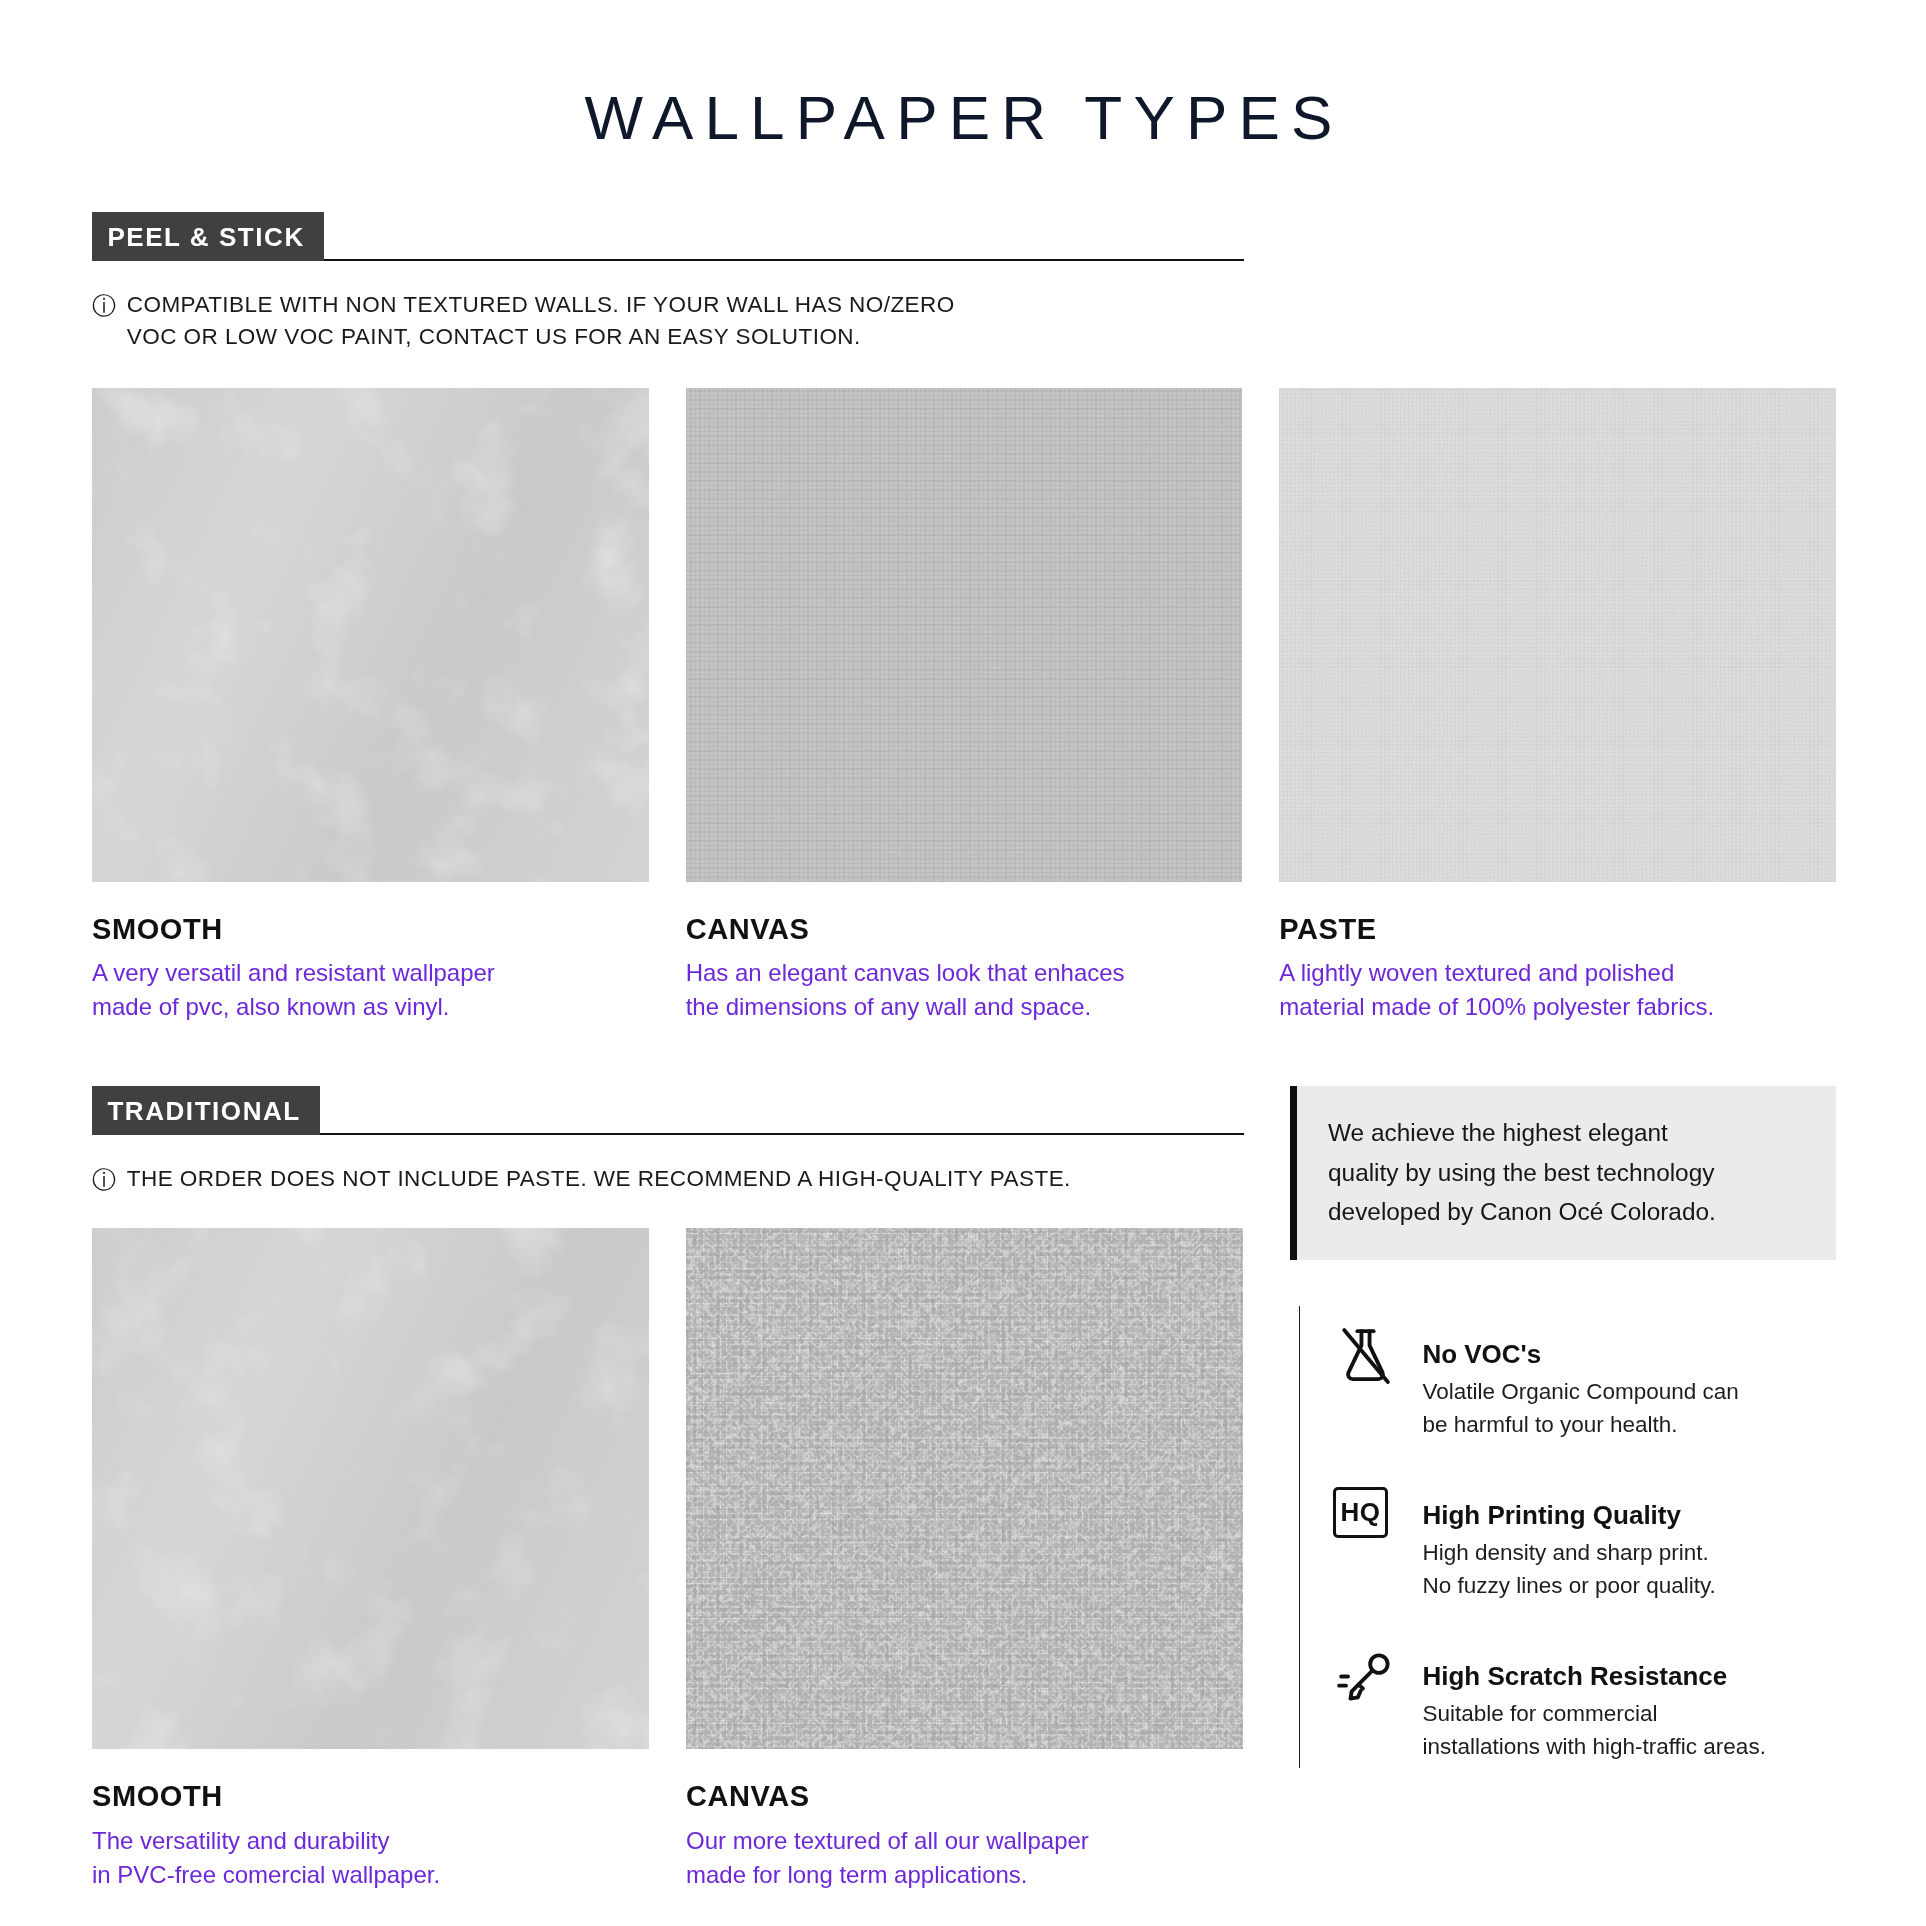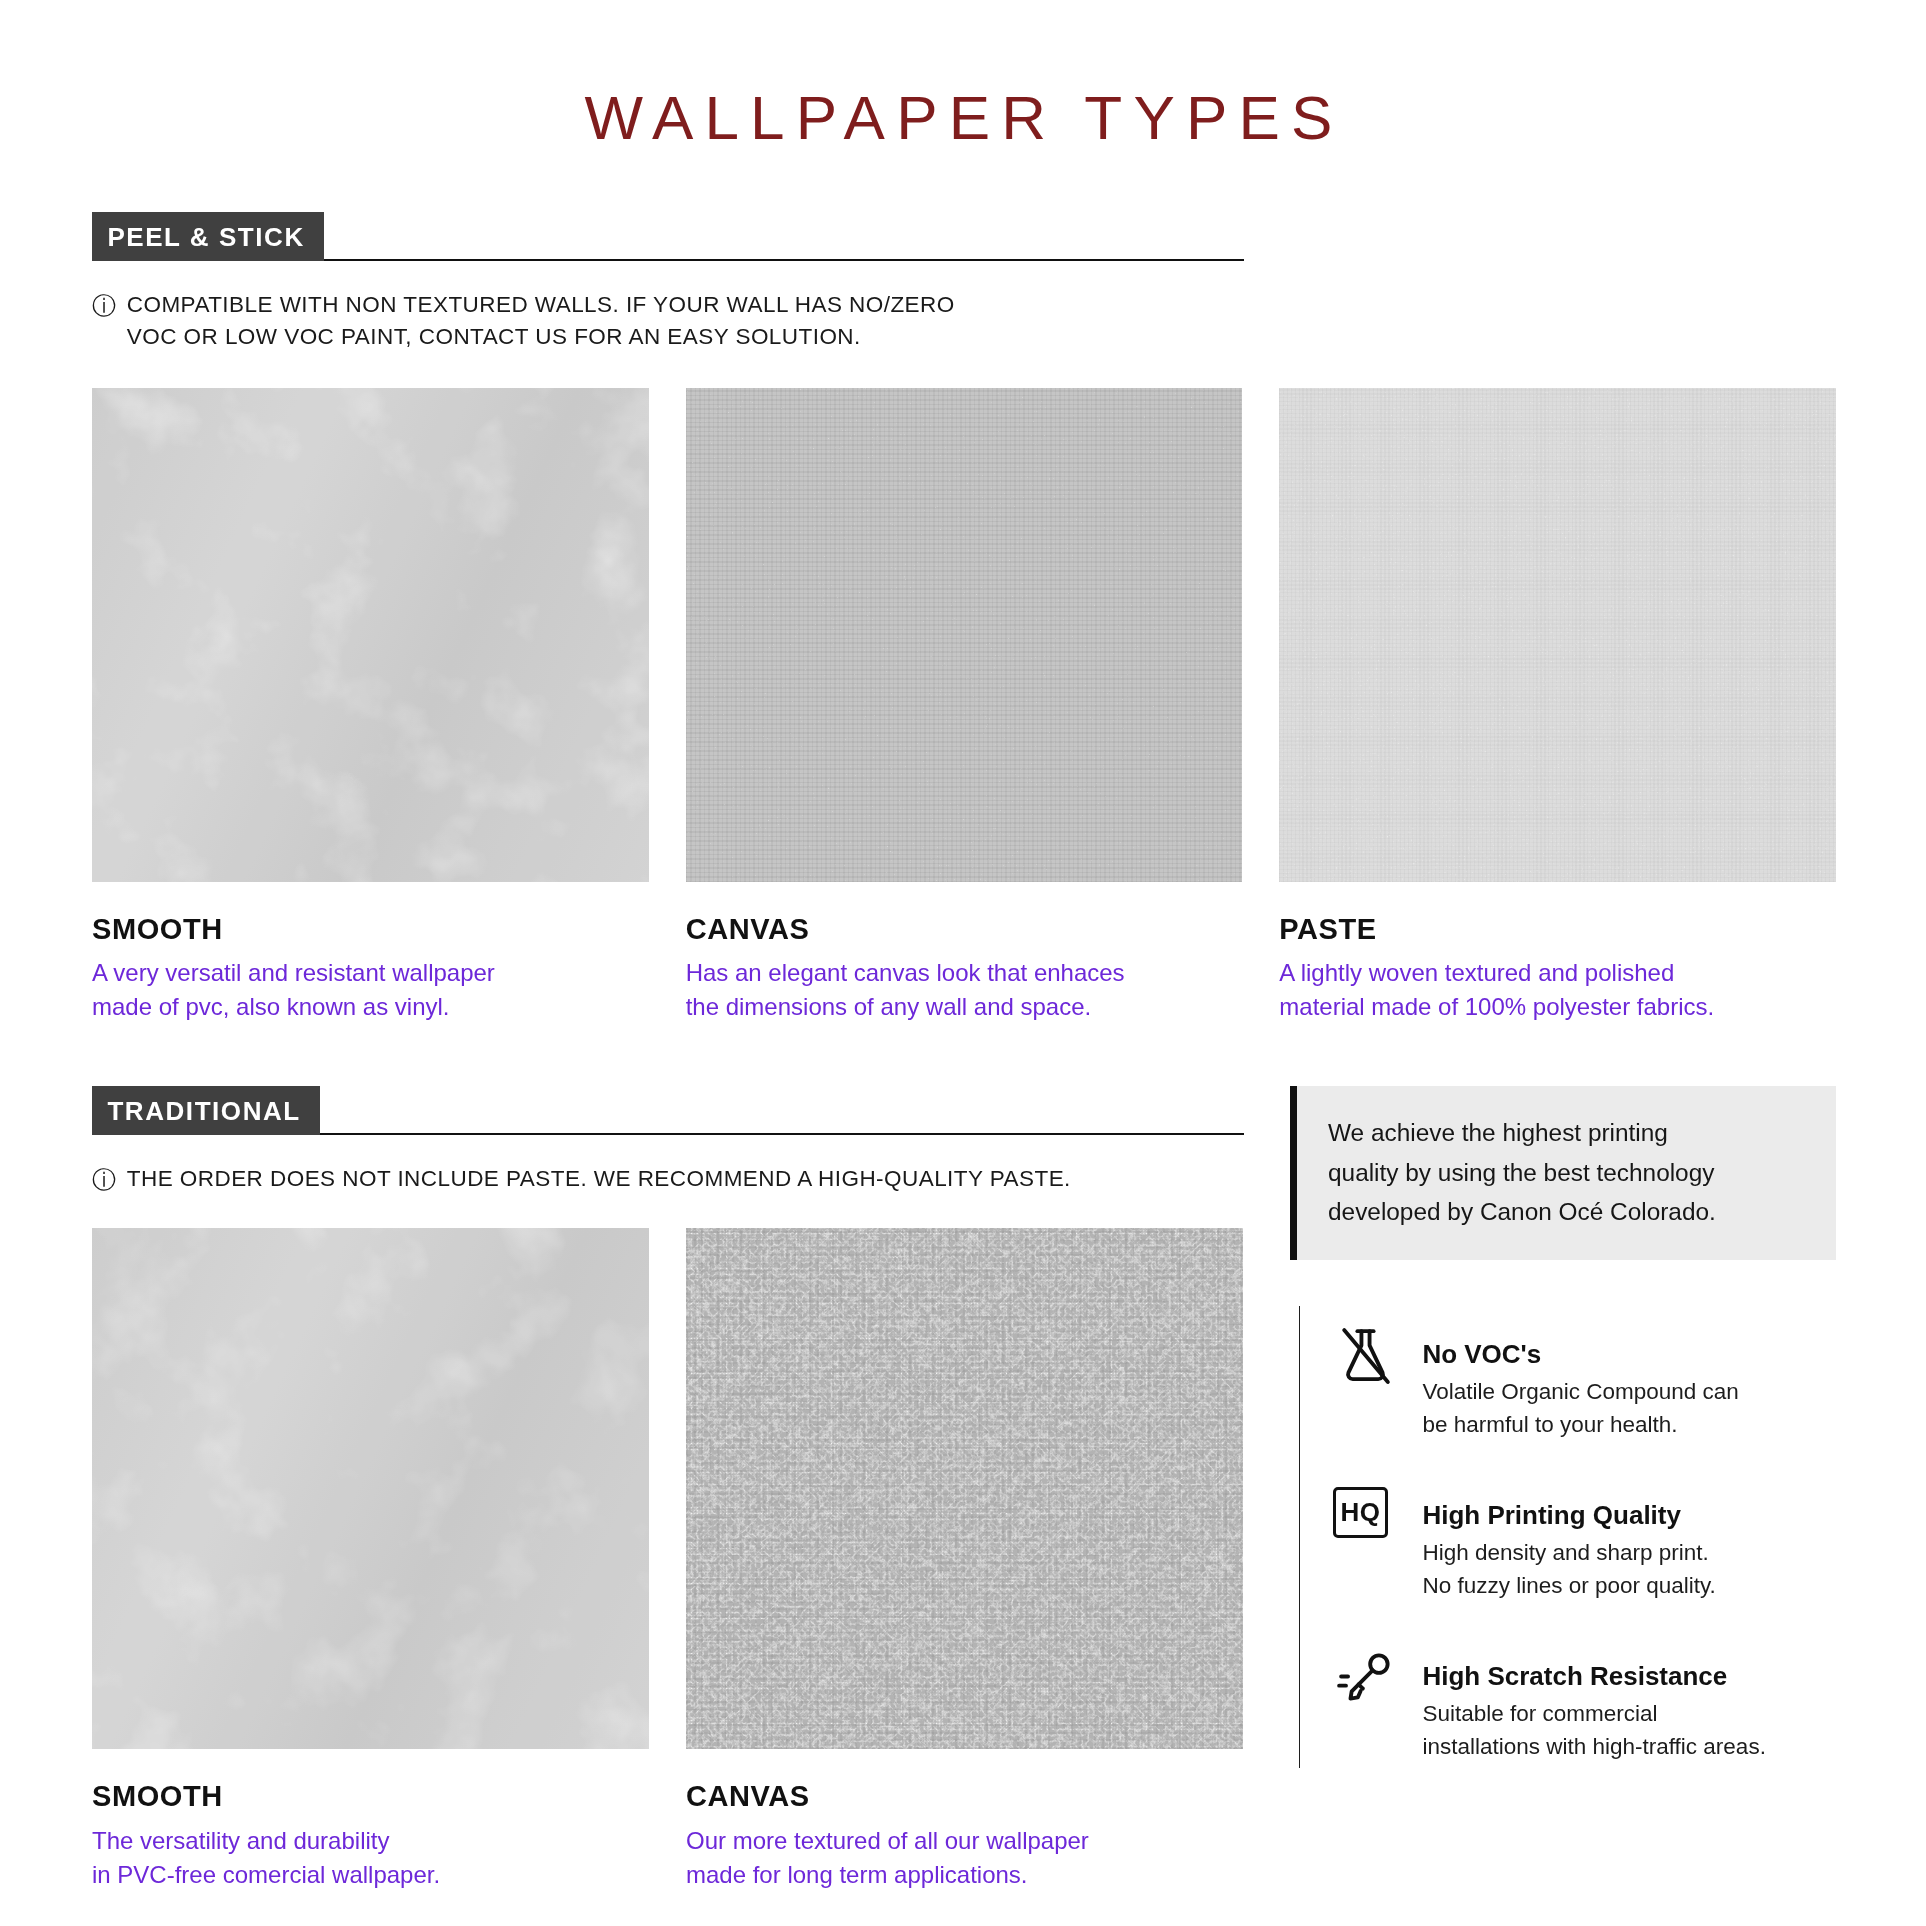--- a/index.html
+++ b/index.html
@@ -5,21 +5,21 @@
   html, body { margin: 0; padding: 0; background: #ffffff; }
   .page {
     width: 1926px; height: 1926px; position: relative; overflow: hidden;
     background: #ffffff; color: #111;
     font-family: "Liberation Sans", sans-serif;
   }
   .content { padding: 0 90px 0 92px; }
 
   .title {
     text-align: center; margin-top: 82px;
-    font-size: 62px; letter-spacing: 0.18em; font-weight: 500; color: #7f1d1d;
+    font-size: 62px; letter-spacing: 0.18em; font-weight: 500; color: #0f172a;
   }
 
   .section-header { display: flex; align-items: flex-end; width: 1152px; }
   .section-header.first { margin-top: 59px; }
   .section-label {
     background: #404040; color: #fff; font-weight: 700;
     font-size: 26px; letter-spacing: 0.06em; padding: 9.6px 19px 8.3px 15.4px;
     white-space: nowrap;
   }
   .section-line { flex: 1; border-bottom: 2.6px solid #111; }
@@ -190,21 +190,21 @@
               </svg>
             </div>
             <div class="swatch-title">CANVAS</div>
             <div class="swatch-desc">Our more textured of all our wallpaper
 made for long term applications.</div>
           </div>
         </div>
       </div>
 
       <div class="lower-right">
-        <div class="quote">We achieve the highest printing
+        <div class="quote">We achieve the highest elegant
 quality by using the best technology
 developed by Canon Océ Colorado.</div>
 
         <div class="features">
 
           <div class="feature">
             <div class="feature-icon">
               <svg viewBox="0 0 32 32" xmlns="http://www.w3.org/2000/svg">
                 <g stroke="#111" stroke-width="1.9" fill="none" stroke-linecap="round" stroke-linejoin="round">
                   <path d="M12 4h8"></path>

